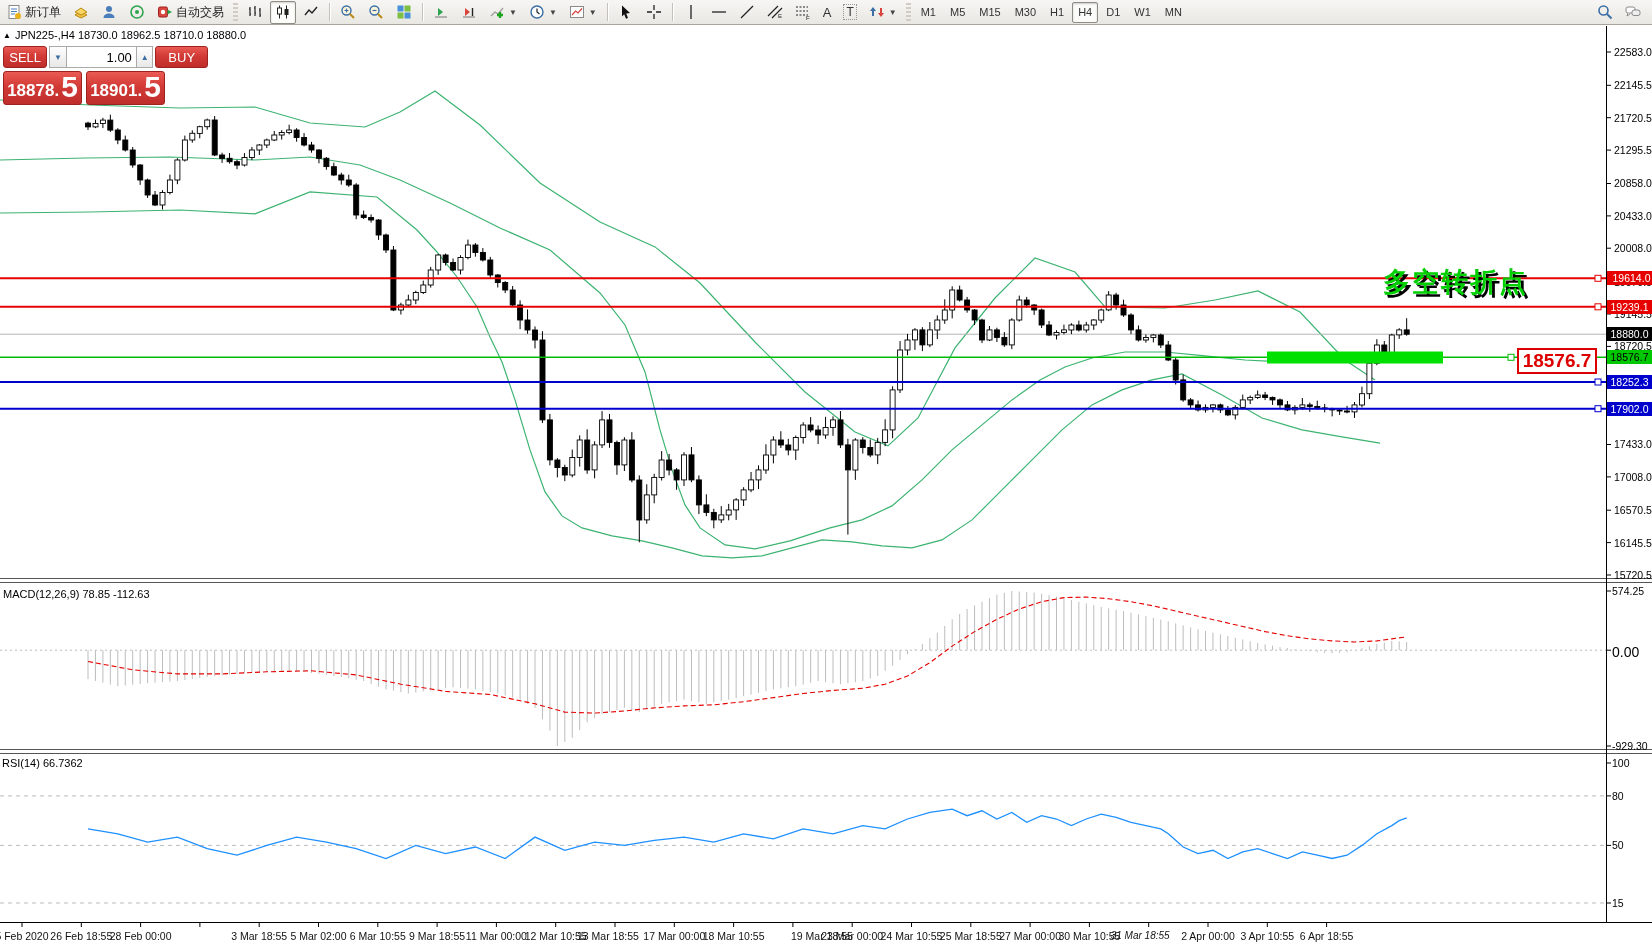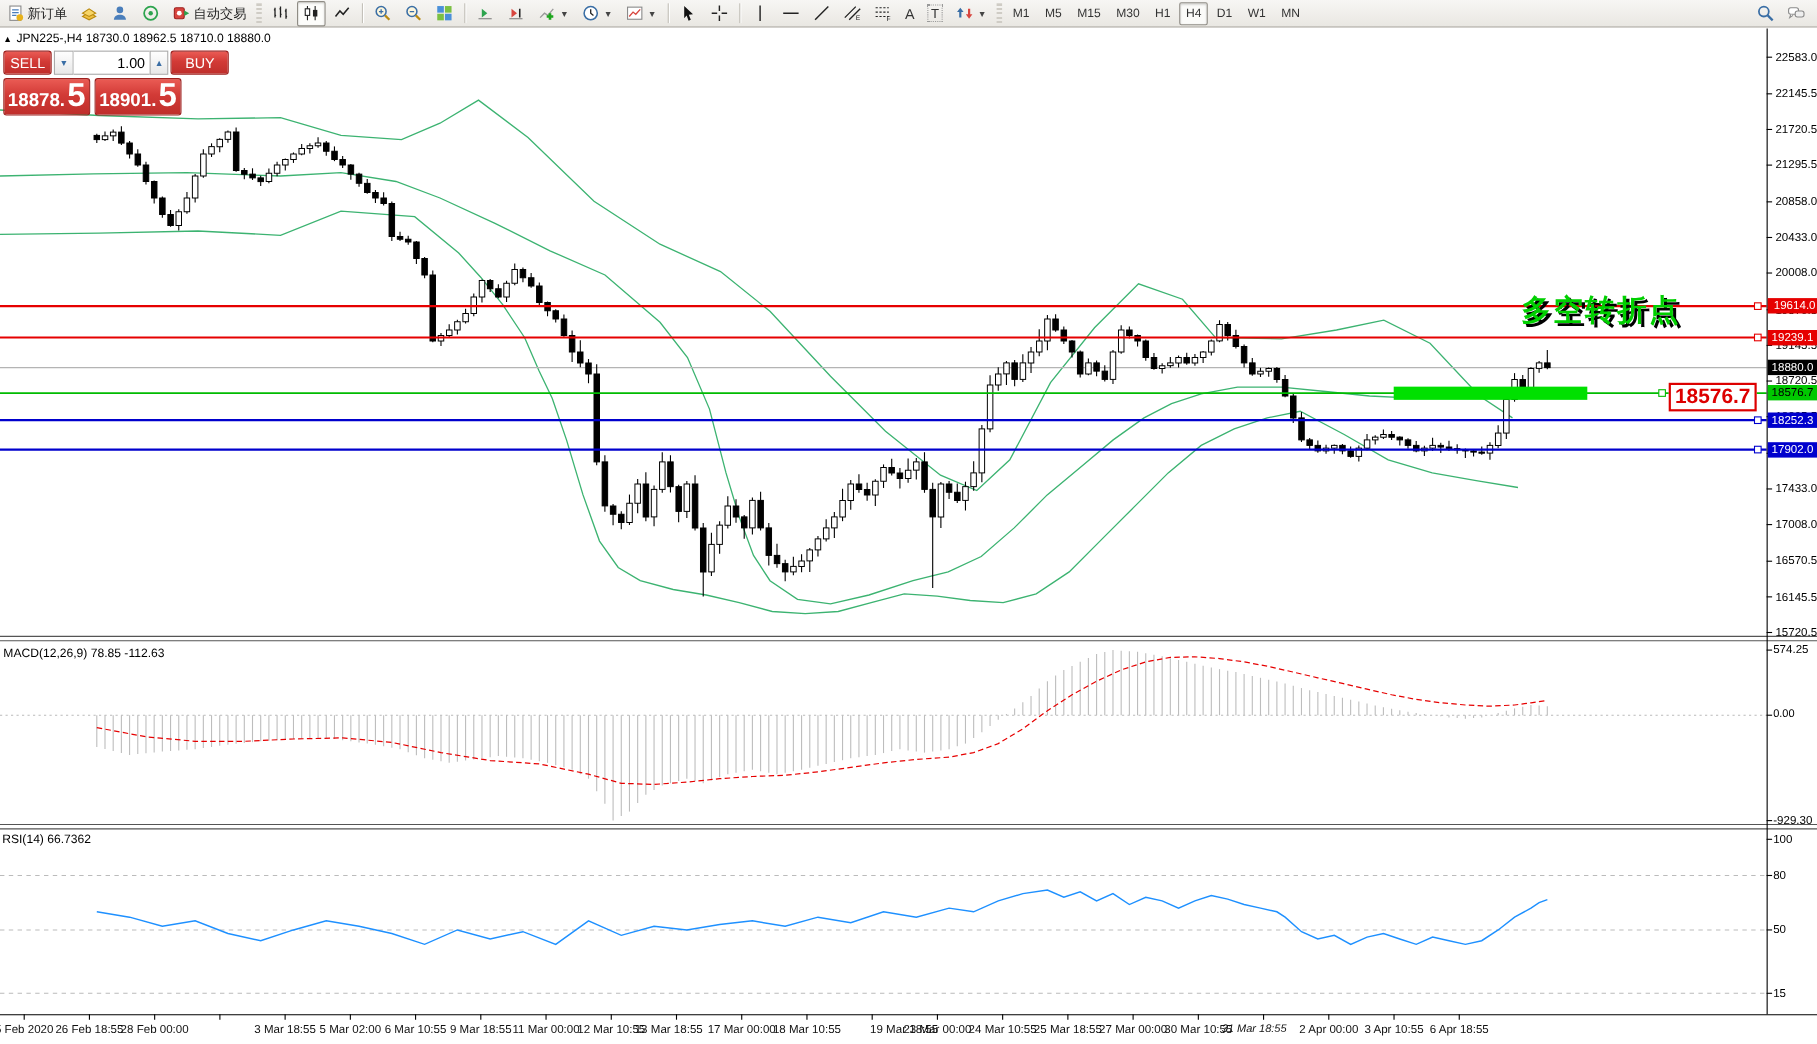--- a/index.html
+++ b/index.html
@@ -684,21 +684,21 @@
       <div style="position: absolute; left: 1614px; top: 307.976px; font-size: 10.5px; white-space: nowrap; color: rgb(0, 0, 0);">19145.5</div>
       <div style="position: absolute; left: 1614px; top: 340.366px; font-size: 10.5px; white-space: nowrap; color: rgb(0, 0, 0);">18720.5</div>
       <div style="position: absolute; left: 1614px; top: 372.756px; font-size: 10.5px; white-space: nowrap; color: rgb(0, 0, 0);">18295.5</div>
       <div style="position: absolute; left: 1614px; top: 406.098px; font-size: 10.5px; white-space: nowrap; color: rgb(0, 0, 0);">17858.0</div>
       <div style="position: absolute; left: 1614px; top: 438.488px; font-size: 10.5px; white-space: nowrap; color: rgb(0, 0, 0);">17433.0</div>
       <div style="position: absolute; left: 1614px; top: 470.878px; font-size: 10.5px; white-space: nowrap; color: rgb(0, 0, 0);">17008.0</div>
       <div style="position: absolute; left: 1614px; top: 504.22px; font-size: 10.5px; white-space: nowrap; color: rgb(0, 0, 0);">16570.5</div>
       <div style="position: absolute; left: 1614px; top: 536.61px; font-size: 10.5px; white-space: nowrap; color: rgb(0, 0, 0);">16145.5</div>
       <div style="position: absolute; left: 1614px; top: 569px; font-size: 10.5px; white-space: nowrap; color: rgb(0, 0, 0);">15720.5</div>
       <div style="position: absolute; left: 1612px; top: 585px; font-size: 10.5px; white-space: nowrap; color: rgb(0, 0, 0);">574.25</div>
-      <div style="position: absolute; left: 1612px; top: 644.199px; font-size: 10px; white-space: nowrap; color: rgb(0, 0, 0);">0.00</div>
+      <div style="position: absolute; left: 1612px; top: 644.199px; font-size: 14px; white-space: nowrap; color: rgb(0, 0, 0);">0.00</div>
       <div style="position: absolute; left: 1612px; top: 740px; font-size: 10.5px; white-space: nowrap; color: rgb(0, 0, 0); text-align: center;">-929.30</div>
       <div style="position: absolute; left: 1612px; top: 757px; font-size: 10.5px; white-space: nowrap; color: rgb(0, 0, 0);">100</div>
       <div style="position: absolute; left: 1612px; top: 789.941px; font-size: 10.5px; white-space: nowrap; color: rgb(0, 0, 0);">80</div>
       <div style="position: absolute; left: 1612px; top: 839.353px; font-size: 10.5px; white-space: nowrap; color: rgb(0, 0, 0);">50</div>
       <div style="position: absolute; left: 1612px; top: 897px; font-size: 10.5px; white-space: nowrap; color: rgb(0, 0, 0);">15</div>
       <div style="position: absolute; left: 1607px; top: 271.271px; font-size: 10.5px; white-space: nowrap; width: 49px; height: 14px; line-height: 14px; text-align: center; background: rgb(230, 0, 0); color: rgb(255, 255, 255);">19614.0</div>
       <div style="position: absolute; left: 1607px; top: 299.843px; font-size: 10.5px; white-space: nowrap; width: 45px; height: 14px; line-height: 14px; text-align: center; background: rgb(230, 0, 0); color: rgb(255, 255, 255);">19239.1</div>
       <div style="position: absolute; left: 1607px; top: 350.325px; font-size: 10.5px; white-space: nowrap; width: 45px; height: 14px; line-height: 14px; text-align: center; background: rgb(0, 200, 0); color: rgb(0, 0, 0);">18576.7</div>
       <div style="position: absolute; left: 1607px; top: 375.048px; font-size: 10.5px; white-space: nowrap; width: 45px; height: 14px; line-height: 14px; text-align: center; background: rgb(0, 0, 205); color: rgb(255, 255, 255);">18252.3</div>
       <div style="position: absolute; left: 1607px; top: 401.745px; font-size: 10.5px; white-space: nowrap; width: 45px; height: 14px; line-height: 14px; text-align: center; background: rgb(0, 0, 205); color: rgb(255, 255, 255);">17902.0</div>

